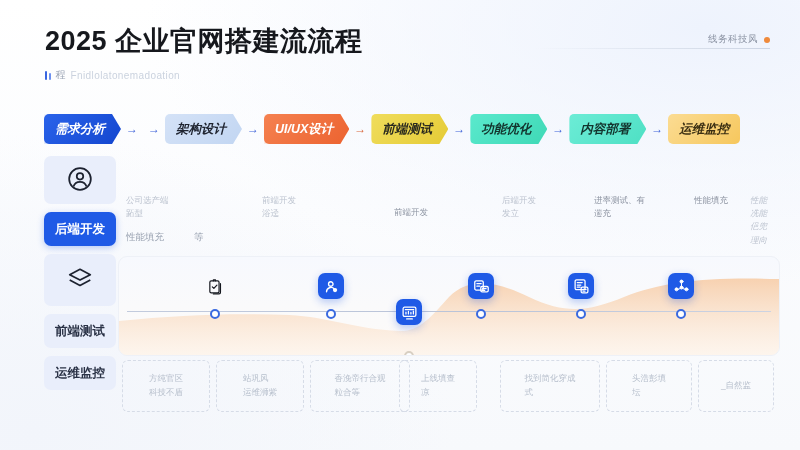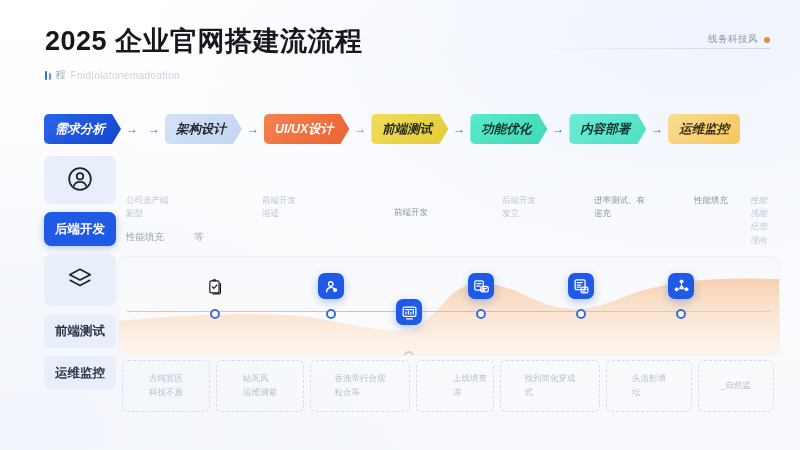--- a/index.html
+++ b/index.html
@@ -317,21 +317,21 @@
   <div class="cards" id="cards">
       <div class="dcard" style="left: 0px; width: 88px;">
         <span>方纯官区<br>科技不盾</span>
       </div>
       <div class="dcard" style="left: 94px; width: 88px;">
         <span>站巩风<br>运维浉紫</span>
       </div>
       <div class="dcard" style="left: 188px; width: 100px;">
         <span>香浼帝行合观<br>粒合等</span>
       </div>
-      <div class="dcard" style="left: 294px; width: 78px; justify-content: flex-end;">
+      <div class="dcard" style="left: 277px; width: 78px;">
         <span>上线填查<br>凉</span>
       </div>
       <div class="dcard" style="left: 484px; width: 86px;">
         <span>头浩彭填<br>坛</span>
       </div>
       <div class="dcard" style="left: 378px; width: 100px;">
         <span>找到简化穿成<br>式</span>
       </div>
       <div class="dcard" style="left: 576px; width: 76px;">
         <span>_自然监</span>

